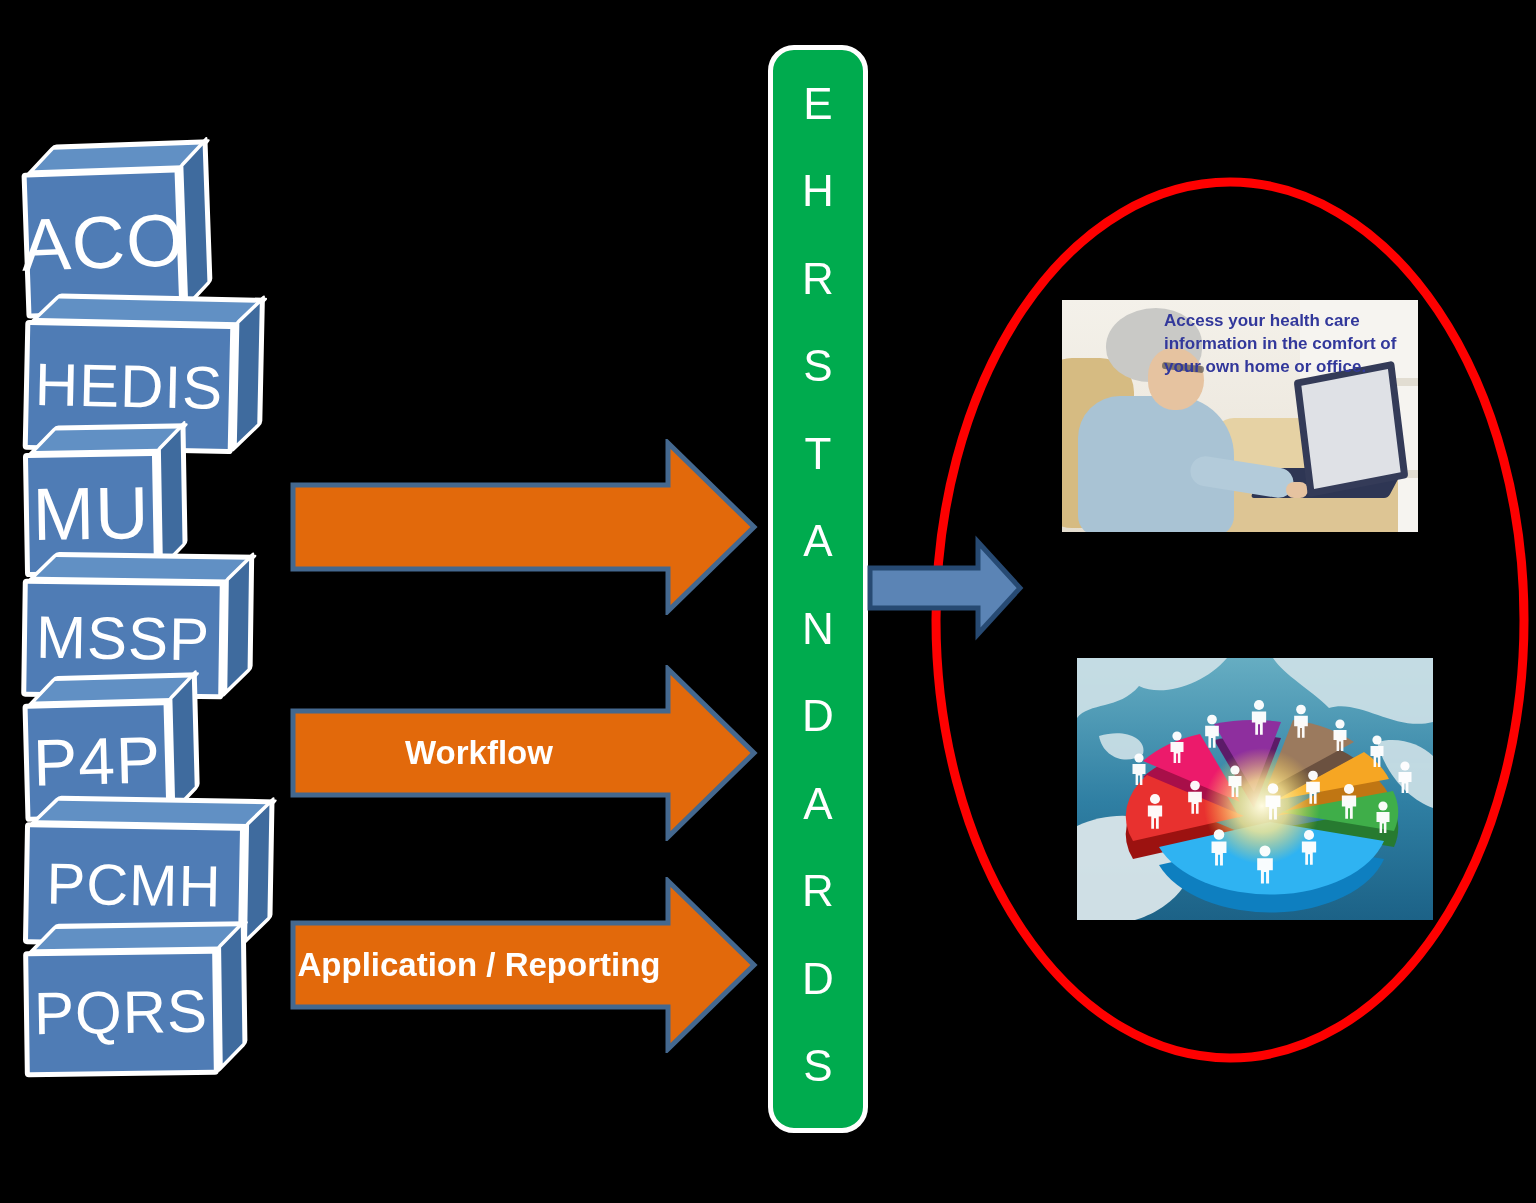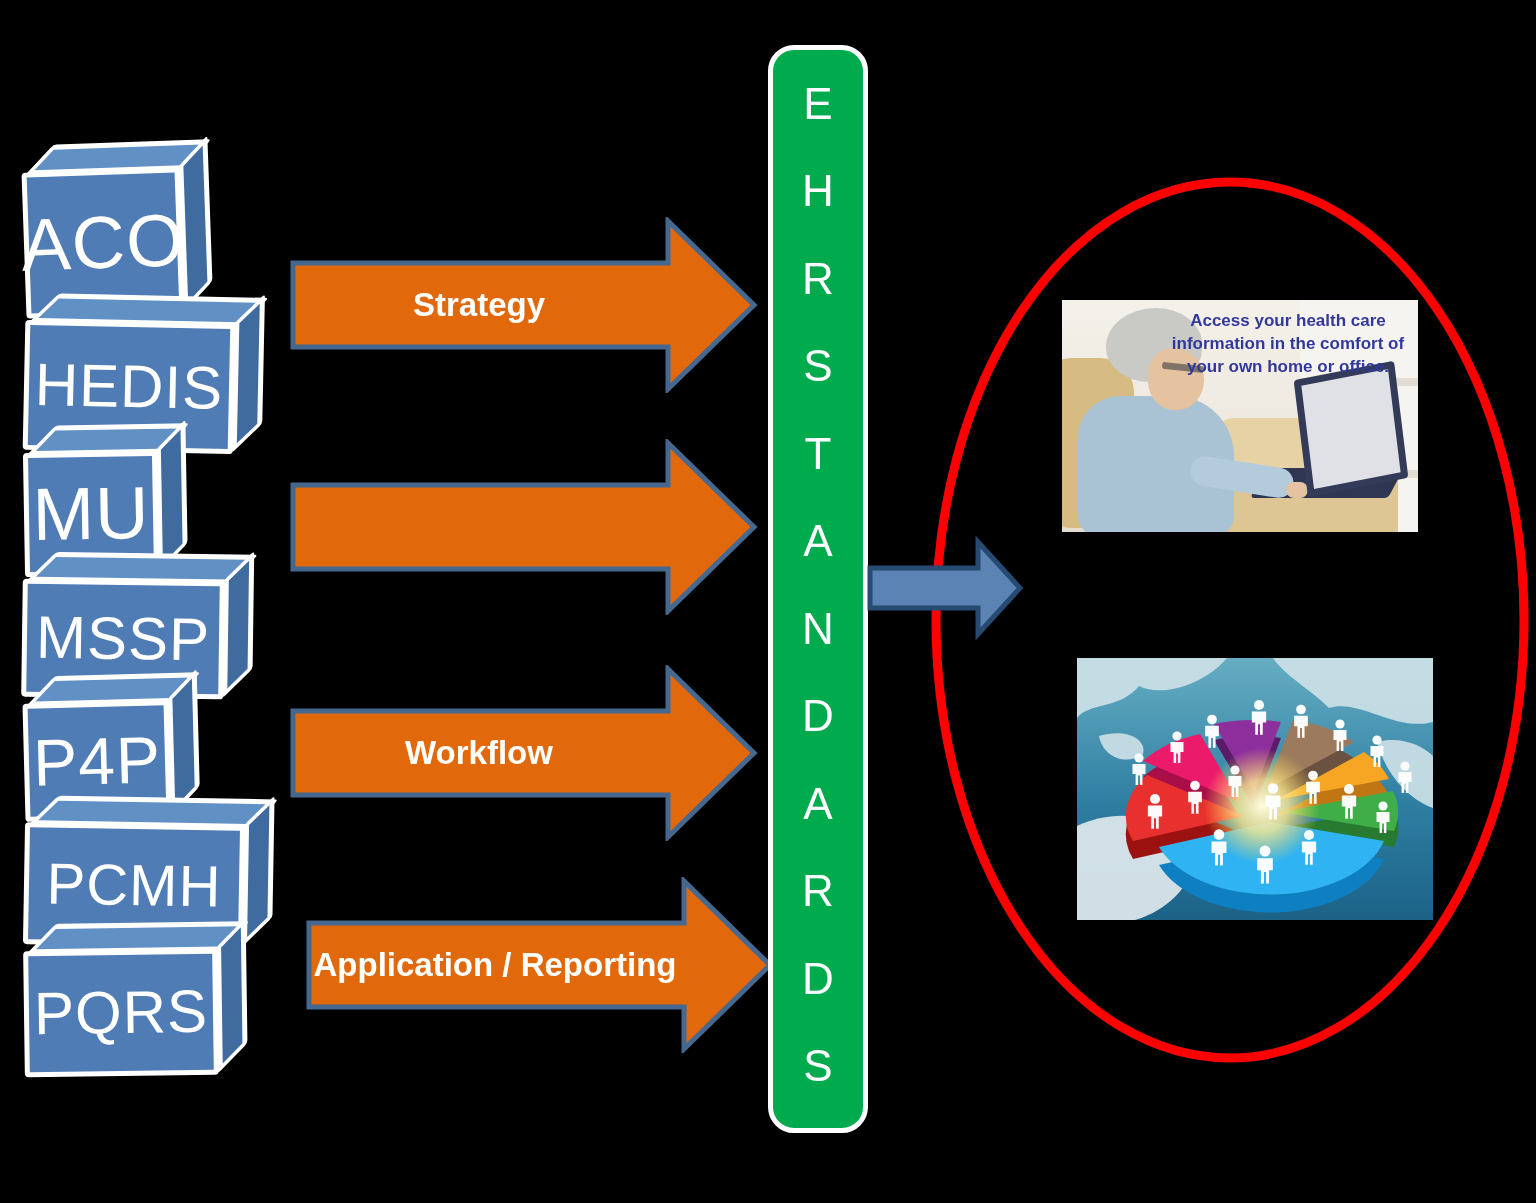--- a/index.html
+++ b/index.html
@@ -23,21 +23,21 @@
   .b5{left:24px;top:702px;width:146px;height:118px;transform:rotate(-1.5deg);} .b5 .block-label{font-size:66px;}
   .b6{left:24px;top:824px;width:220px;height:122px;transform:rotate(1deg);}    .b6 .block-label{font-size:58px;}
   .b7{left:24px;top:950px;width:194px;height:126px;transform:rotate(-0.8deg);} .b7 .block-label{font-size:60px;}
 
   
   .oarrow{position:absolute;left:290px;width:470px;height:176px;}
   .oarrow svg{position:absolute;left:0;top:0;}
   .oarrow .alabel{position:absolute;left:0;top:0;width:378px;height:176px;
                   display:flex;align-items:center;justify-content:center;
                   color:#fff;font-size:33px;font-weight:bold;}
-  .a1{top:217px;} .a2{top:439px;} .a3{top:665px;} .a4{top:877px;margin-left:16px;}
+  .a1{top:217px;} .a2{top:439px;} .a3{top:665px;} .a4{top:877px;}
 
   
   .standards{position:absolute;left:768px;top:45px;width:100px;height:1088px;box-sizing:border-box;
              background:#00ab4e;border:5px solid #fff;border-radius:26px;
              display:flex;flex-direction:column;align-items:center;justify-content:space-between;
              padding:32px 0 40px;z-index:3;}
   .standards span{color:#fff;font-size:44px;line-height:1;}
 
   
   .connector{position:absolute;left:866px;top:534px;z-index:5;}
@@ -62,21 +62,21 @@
               opacity:.65;transform:rotate(6deg);border-radius:3px;}
   .p1-shirt{position:absolute;left:16px;top:96px;width:156px;height:140px;background:#a9c3d4;
             border-radius:42px 60px 20px 20px;}
   .p1-arm{position:absolute;left:128px;top:162px;width:104px;height:30px;background:#b3cbda;
           border-radius:16px;transform:rotate(9deg);}
   .p1-hand{position:absolute;left:224px;top:182px;width:22px;height:16px;background:#e6c3a0;border-radius:8px;}
   .p1-lapbase{position:absolute;left:196px;top:168px;width:138px;height:30px;background:#2e3654;
               transform:skewX(-28deg);border-radius:4px;}
   .p1-lapscreen{position:absolute;left:238px;top:70px;width:88px;height:104px;background:#dfe1e6;
                 border:7px solid #343b58;border-radius:4px;transform:rotate(-7deg) skewY(-4deg);}
-  .p1-caption{position:absolute;right:6px;top:10px;width:248px;text-align:center;
+  .p1-caption{position:absolute;right:6px;top:10px;width:248px;
               color:#32389b;font-size:17px;font-weight:bold;line-height:1.35;}
 
   
   .photo2{position:absolute;left:1077px;top:658px;width:356px;height:262px;overflow:hidden;z-index:4;}
 </style>
 </head>
 <body>
 
 <div class="stage">
 
@@ -127,26 +127,20 @@
     </div>
   </div>
   <div class="block b7">
     <div class="face face-top"></div>
     <div class="face face-side"></div>
     <div class="face face-front">
       <span class="block-label">PQRS</span>
     </div>
   </div>
 
-  <div class="oarrow a1">
-    <svg width="470" height="176">
-      <polygon points="3,46 378,46 378,4 464,88 378,172 378,130 3,130" fill="#e2690b" stroke="#44688f" stroke-width="5"></polygon>
-    </svg>
-    <span class="alabel">Strategy</span>
-  </div>
   <div class="oarrow a2">
     <svg width="470" height="176">
       <polygon points="3,46 378,46 378,4 464,88 378,172 378,130 3,130" fill="#e2690b" stroke="#44688f" stroke-width="5"></polygon>
     </svg>
   </div>
   <div class="oarrow a3">
     <svg width="470" height="176">
       <polygon points="3,46 378,46 378,4 464,88 378,172 378,130 3,130" fill="#e2690b" stroke="#44688f" stroke-width="5"></polygon>
     </svg>
     <span class="alabel">Workflow</span>

